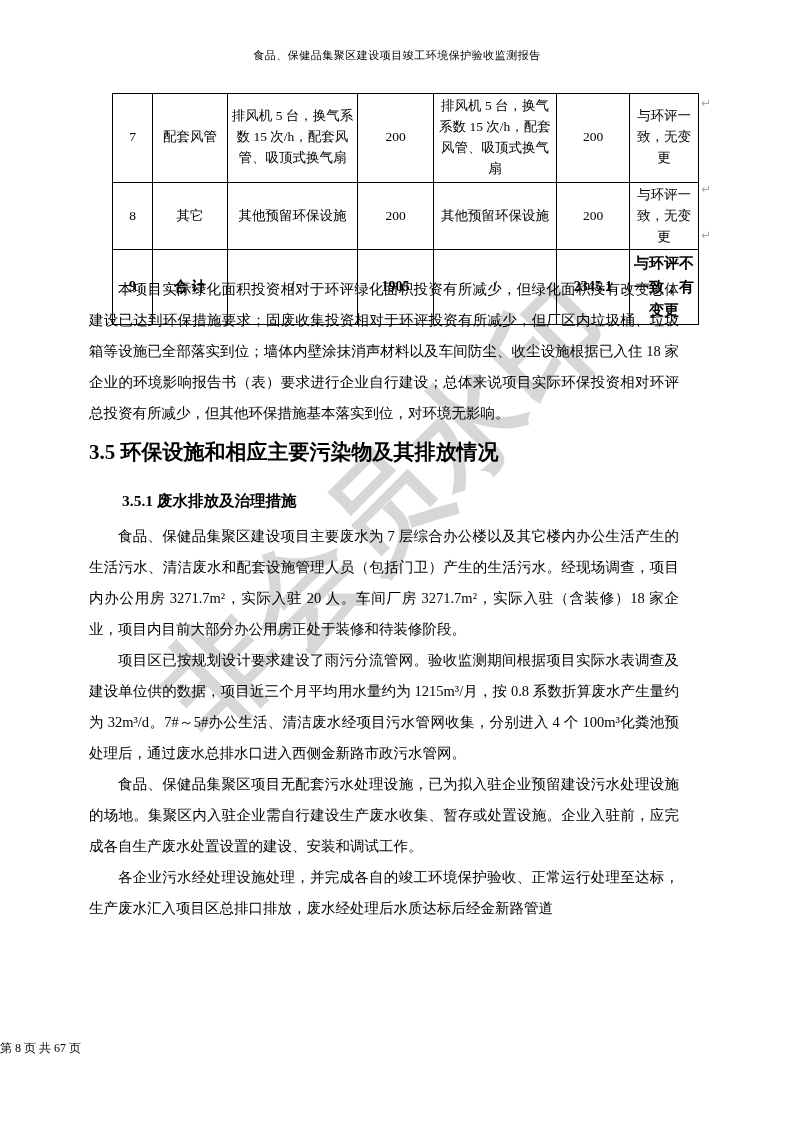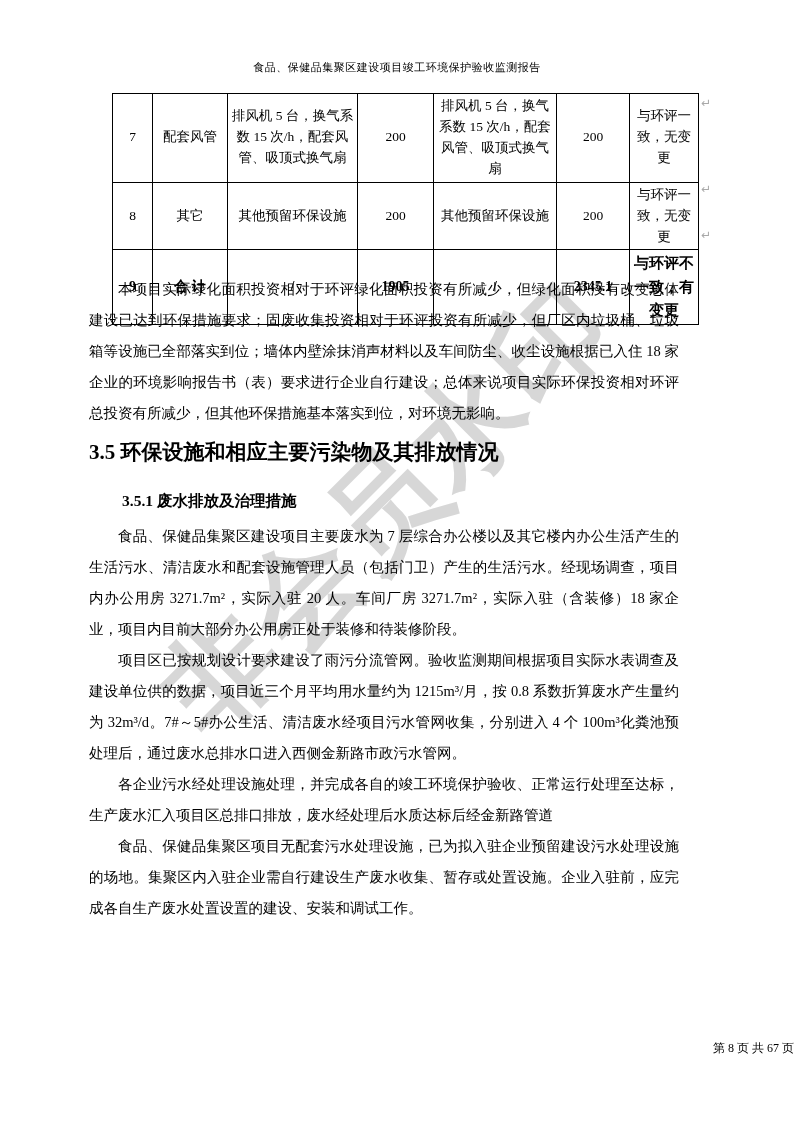--- a/index.html
+++ b/index.html
@@ -4,21 +4,21 @@
 <style>
   * { margin:0; padding:0; box-sizing:border-box; }
   html,body { background:#e8e8e8; }
   .page {
     position:relative; width:794px; height:1122px; margin:0 auto;
     background:#ffffff; overflow:hidden;
     font-family:"Liberation Serif","DejaVu Serif",serif;
     color:#000;
   }
   .header-title {
-    position:absolute; top:60px; left:0; width:100%;
+    position:absolute; top:48px; left:0; width:100%;
     text-align:center; font-size:11px; letter-spacing:0.5px;
   }
   .watermark {
     position:absolute; left:95px; top:448px; width:590px;
     font-size:112px; line-height:1; white-space:nowrap;
     color:rgba(176,176,176,0.50); font-weight:bold;
     transform:rotate(-45deg); transform-origin:center center;
     z-index:0; pointer-events:none; letter-spacing:4px;
     font-family:"Liberation Sans","DejaVu Sans",sans-serif;
   }
@@ -48,21 +48,21 @@
     font-size:21px; font-weight:bold; line-height:24px;
     margin-top:11px; margin-bottom:0;
     font-family:Liberation Serif, serif;
   }
   .h2 {
     font-size:15.5px; font-weight:bold; line-height:24px;
     margin-top:25px; margin-bottom:8px; padding-left:33px;
   }
   .footer {
     position:absolute; top:1040px; left:0; width:100%;
-    text-align:right; font-size:12px; z-index:1;
+    text-align:left; font-size:12px; z-index:1;
   }
 </style>
 </head>
 <body>
 
 <div class="page">
 
   <div class="watermark">非会员水印</div>
 
   <div class="content">
@@ -113,20 +113,20 @@
     <span class="rowmark" style="top:96px">↵</span>
     <span class="rowmark" style="top:182px">↵</span>
     <span class="rowmark" style="top:228px">↵</span>
 
     <div class="bodytext">
       <p class="para">本项目实际绿化面积投资相对于环评绿化面积投资有所减少，但绿化面积没有改变总体建设已达到环保措施要求；固废收集投资相对于环评投资有所减少，但厂区内垃圾桶、垃圾箱等设施已全部落实到位；墙体内壁涂抹消声材料以及车间防尘、收尘设施根据已入住 18 家企业的环境影响报告书（表）要求进行企业自行建设；总体来说项目实际环保投资相对环评总投资有所减少，但其他环保措施基本落实到位，对环境无影响。</p>
       <div class="h1">3.5 环保设施和相应主要污染物及其排放情况</div>
       <div class="h2">3.5.1 废水排放及治理措施</div>
       <p class="para">食品、保健品集聚区建设项目主要废水为 7 层综合办公楼以及其它楼内办公生活产生的生活污水、清洁废水和配套设施管理人员（包括门卫）产生的生活污水。经现场调查，项目内办公用房 3271.7m²，实际入驻 20 人。车间厂房 3271.7m²，实际入驻（含装修）18 家企业，项目内目前大部分办公用房正处于装修和待装修阶段。</p>
       <p class="para">项目区已按规划设计要求建设了雨污分流管网。验收监测期间根据项目实际水表调查及建设单位供的数据，项目近三个月平均用水量约为 1215m³/月，按 0.8 系数折算废水产生量约为 32m³/d。7#～5#办公生活、清洁废水经项目污水管网收集，分别进入 4 个 100m³化粪池预处理后，通过废水总排水口进入西侧金新路市政污水管网。</p>
+      <p class="para">食品、保健品集聚区项目无配套污水处理设施，已为拟入驻企业预留建设污水处理设施的场地。集聚区内入驻企业需自行建设生产废水收集、暂存或处置设施。企业入驻前，应完成各自生产废水处置设置的建设、安装和调试工作。</p>
       <p class="para">各企业污水经处理设施处理，并完成各自的竣工环境保护验收、正常运行处理至达标，生产废水汇入项目区总排口排放，废水经处理后水质达标后经金新路管道</p>
-      <p class="para">食品、保健品集聚区项目无配套污水处理设施，已为拟入驻企业预留建设污水处理设施的场地。集聚区内入驻企业需自行建设生产废水收集、暂存或处置设施。企业入驻前，应完成各自生产废水处置设置的建设、安装和调试工作。</p>
     </div>
 
     <div class="footer">第 8 页 共 67 页</div>
 
   </div>
 </div>
 
 </body></html>

